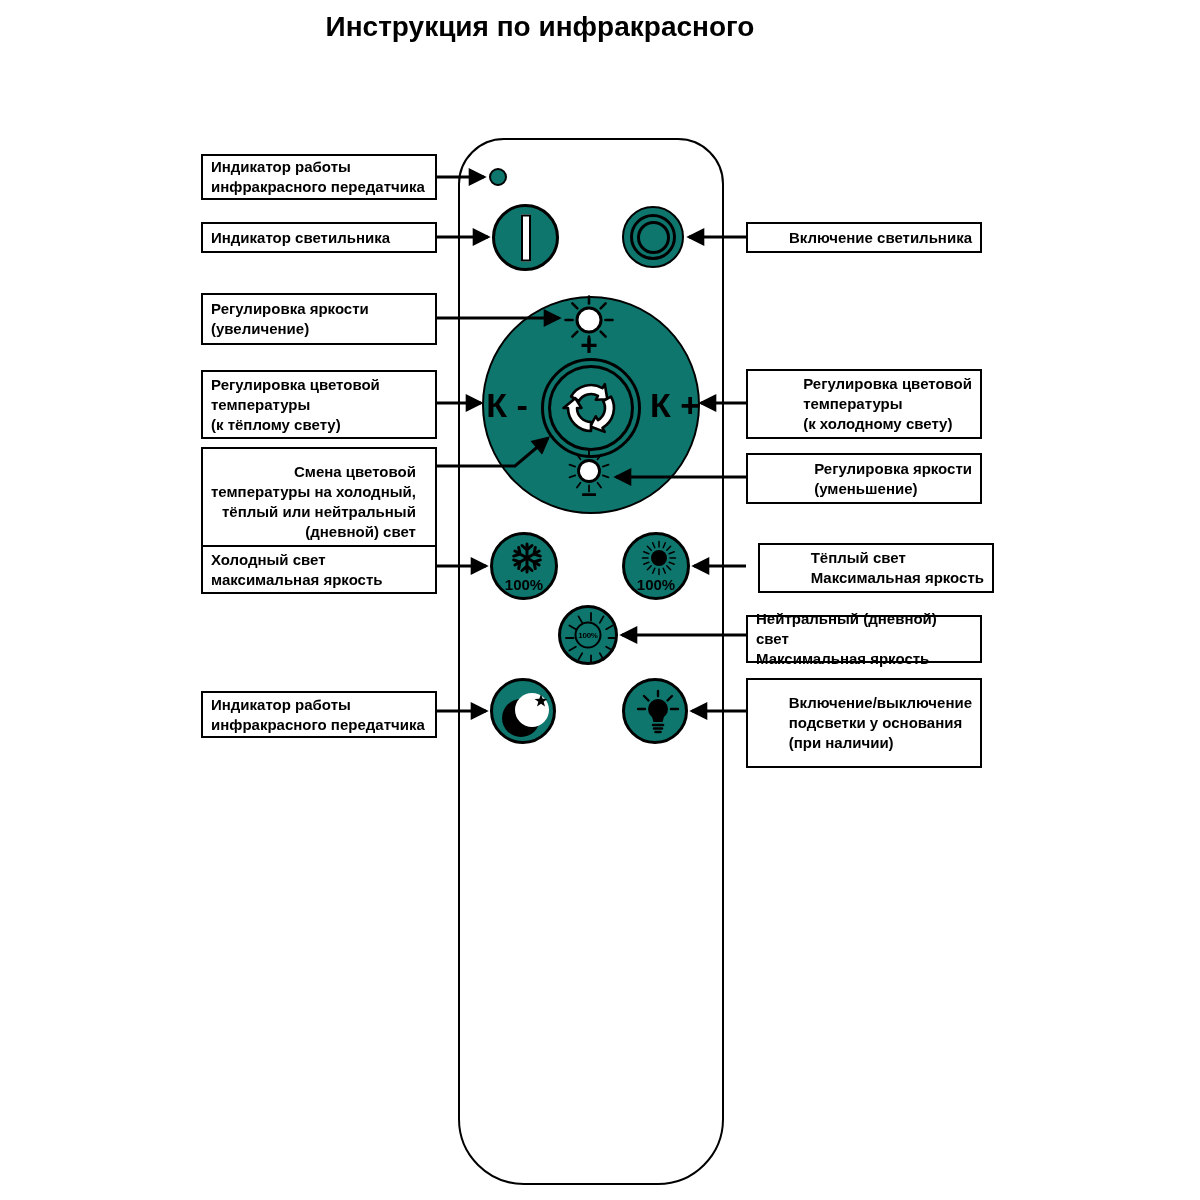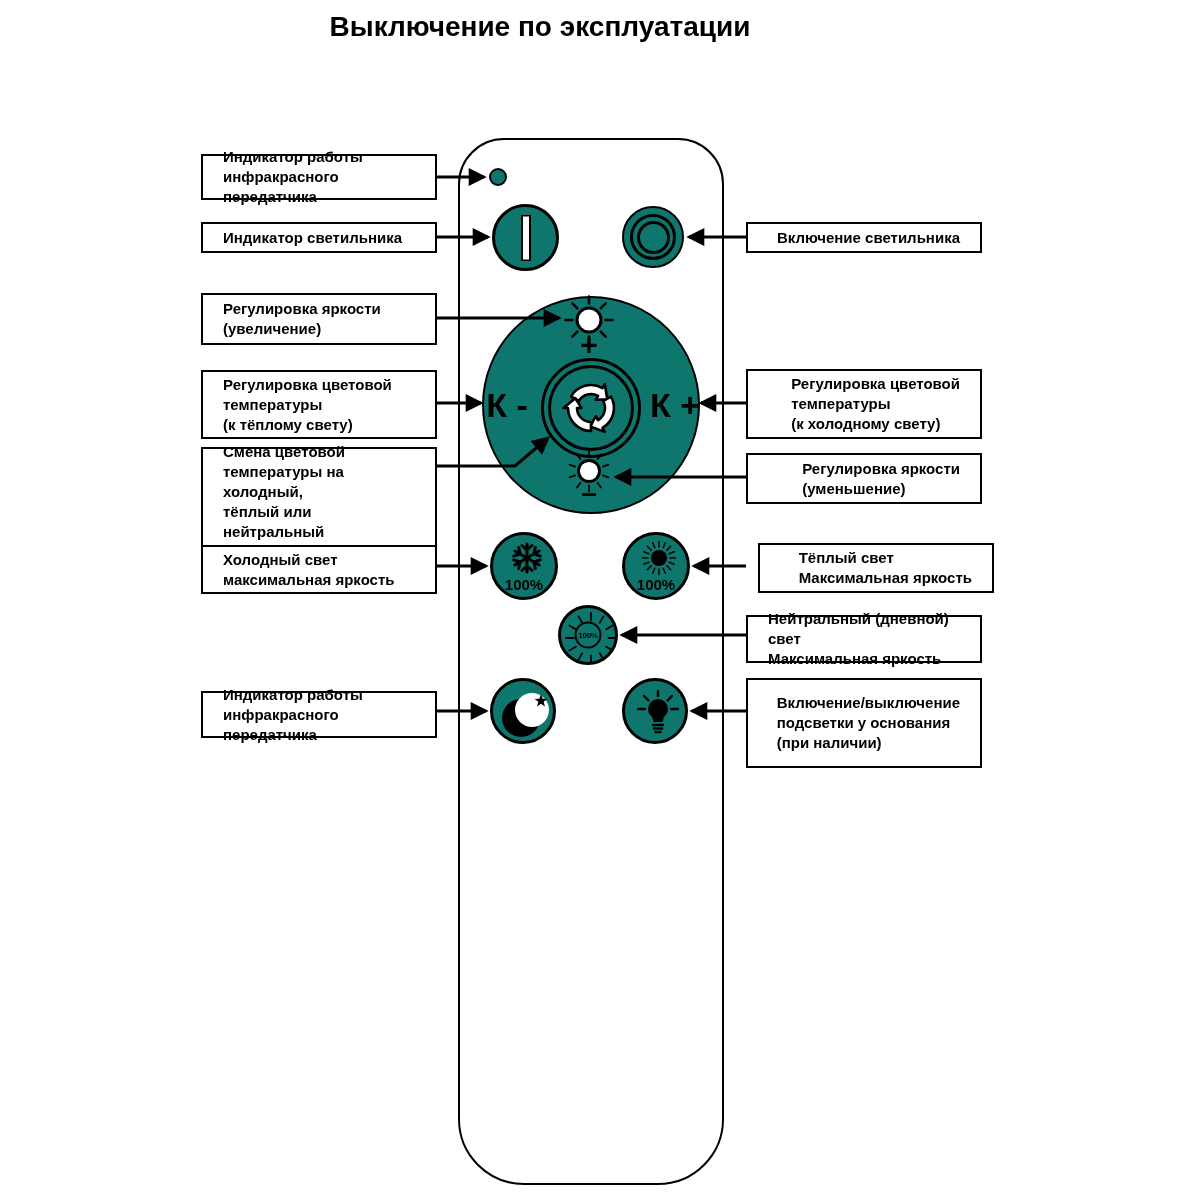--- a/index.html
+++ b/index.html
@@ -51,40 +51,40 @@
   }
   .neutral-core {
     position:absolute; left:50%; top:50%; transform:translate(-50%,-50%);
     width:27px; height:27px; border:2.5px solid #000; border-radius:50%; box-sizing:border-box;
     display:flex; align-items:center; justify-content:center;
     font-size:8px; font-weight:bold; letter-spacing:-0.3px;
   }
   
   .callout {
     position:absolute; box-sizing:border-box; border:2px solid #000; background:#fff;
-    font-size:15px; font-weight:bold; line-height:20px; padding:3px 20px;
+    font-size:15px; font-weight:bold; line-height:20px; padding:3px 8px;
     display:flex; align-items:center; white-space:pre-line;
   }
   .c-left  { left:201px; width:236px; text-align:left; justify-content:flex-start; }
   .c-right { left:746px; width:236px; text-align:left; justify-content:flex-end; }
   .c-l1 { top:154px; height:46px; } .c-l2 { top:222px; height:31px; }
   .c-l3 { top:293px; height:52px; } .c-l4 { top:370px; height:69px; }
-  .c-l5 { top:447px; height:110px; } .c-l6 { top:545px; height:49px; }
+  .c-l5 { top:447px; height:110px;text-align:right; } .c-l6 { top:545px; height:49px; }
   .c-l7 { top:691px; height:47px; }
   .c-r1 { top:222px; height:31px; } .c-r2 { top:369px; height:70px; }
   .c-r3 { top:453px; height:51px; } .c-r4 { top:543px; height:50px;margin-left:12px; }
   .c-r5 { top:615px; height:48px; } .c-r6 { top:678px; height:90px; }
   .arrows { position:absolute; left:0; top:0; pointer-events:none; }
 </style>
 </head>
 <body>
 
 <div class="canvas">
 
-  <h1 class="title">Выключение по эксплуатации</h1>
+  <h1 class="title">Инструкция по инфракрасного</h1>
 
   <div class="remote"></div>
 
   <div class="circ ir-dot"></div>
 
   <div class="circ btn-off">
     <div class="off-bar"></div>
   </div>
 
   <div class="circ btn-on">

